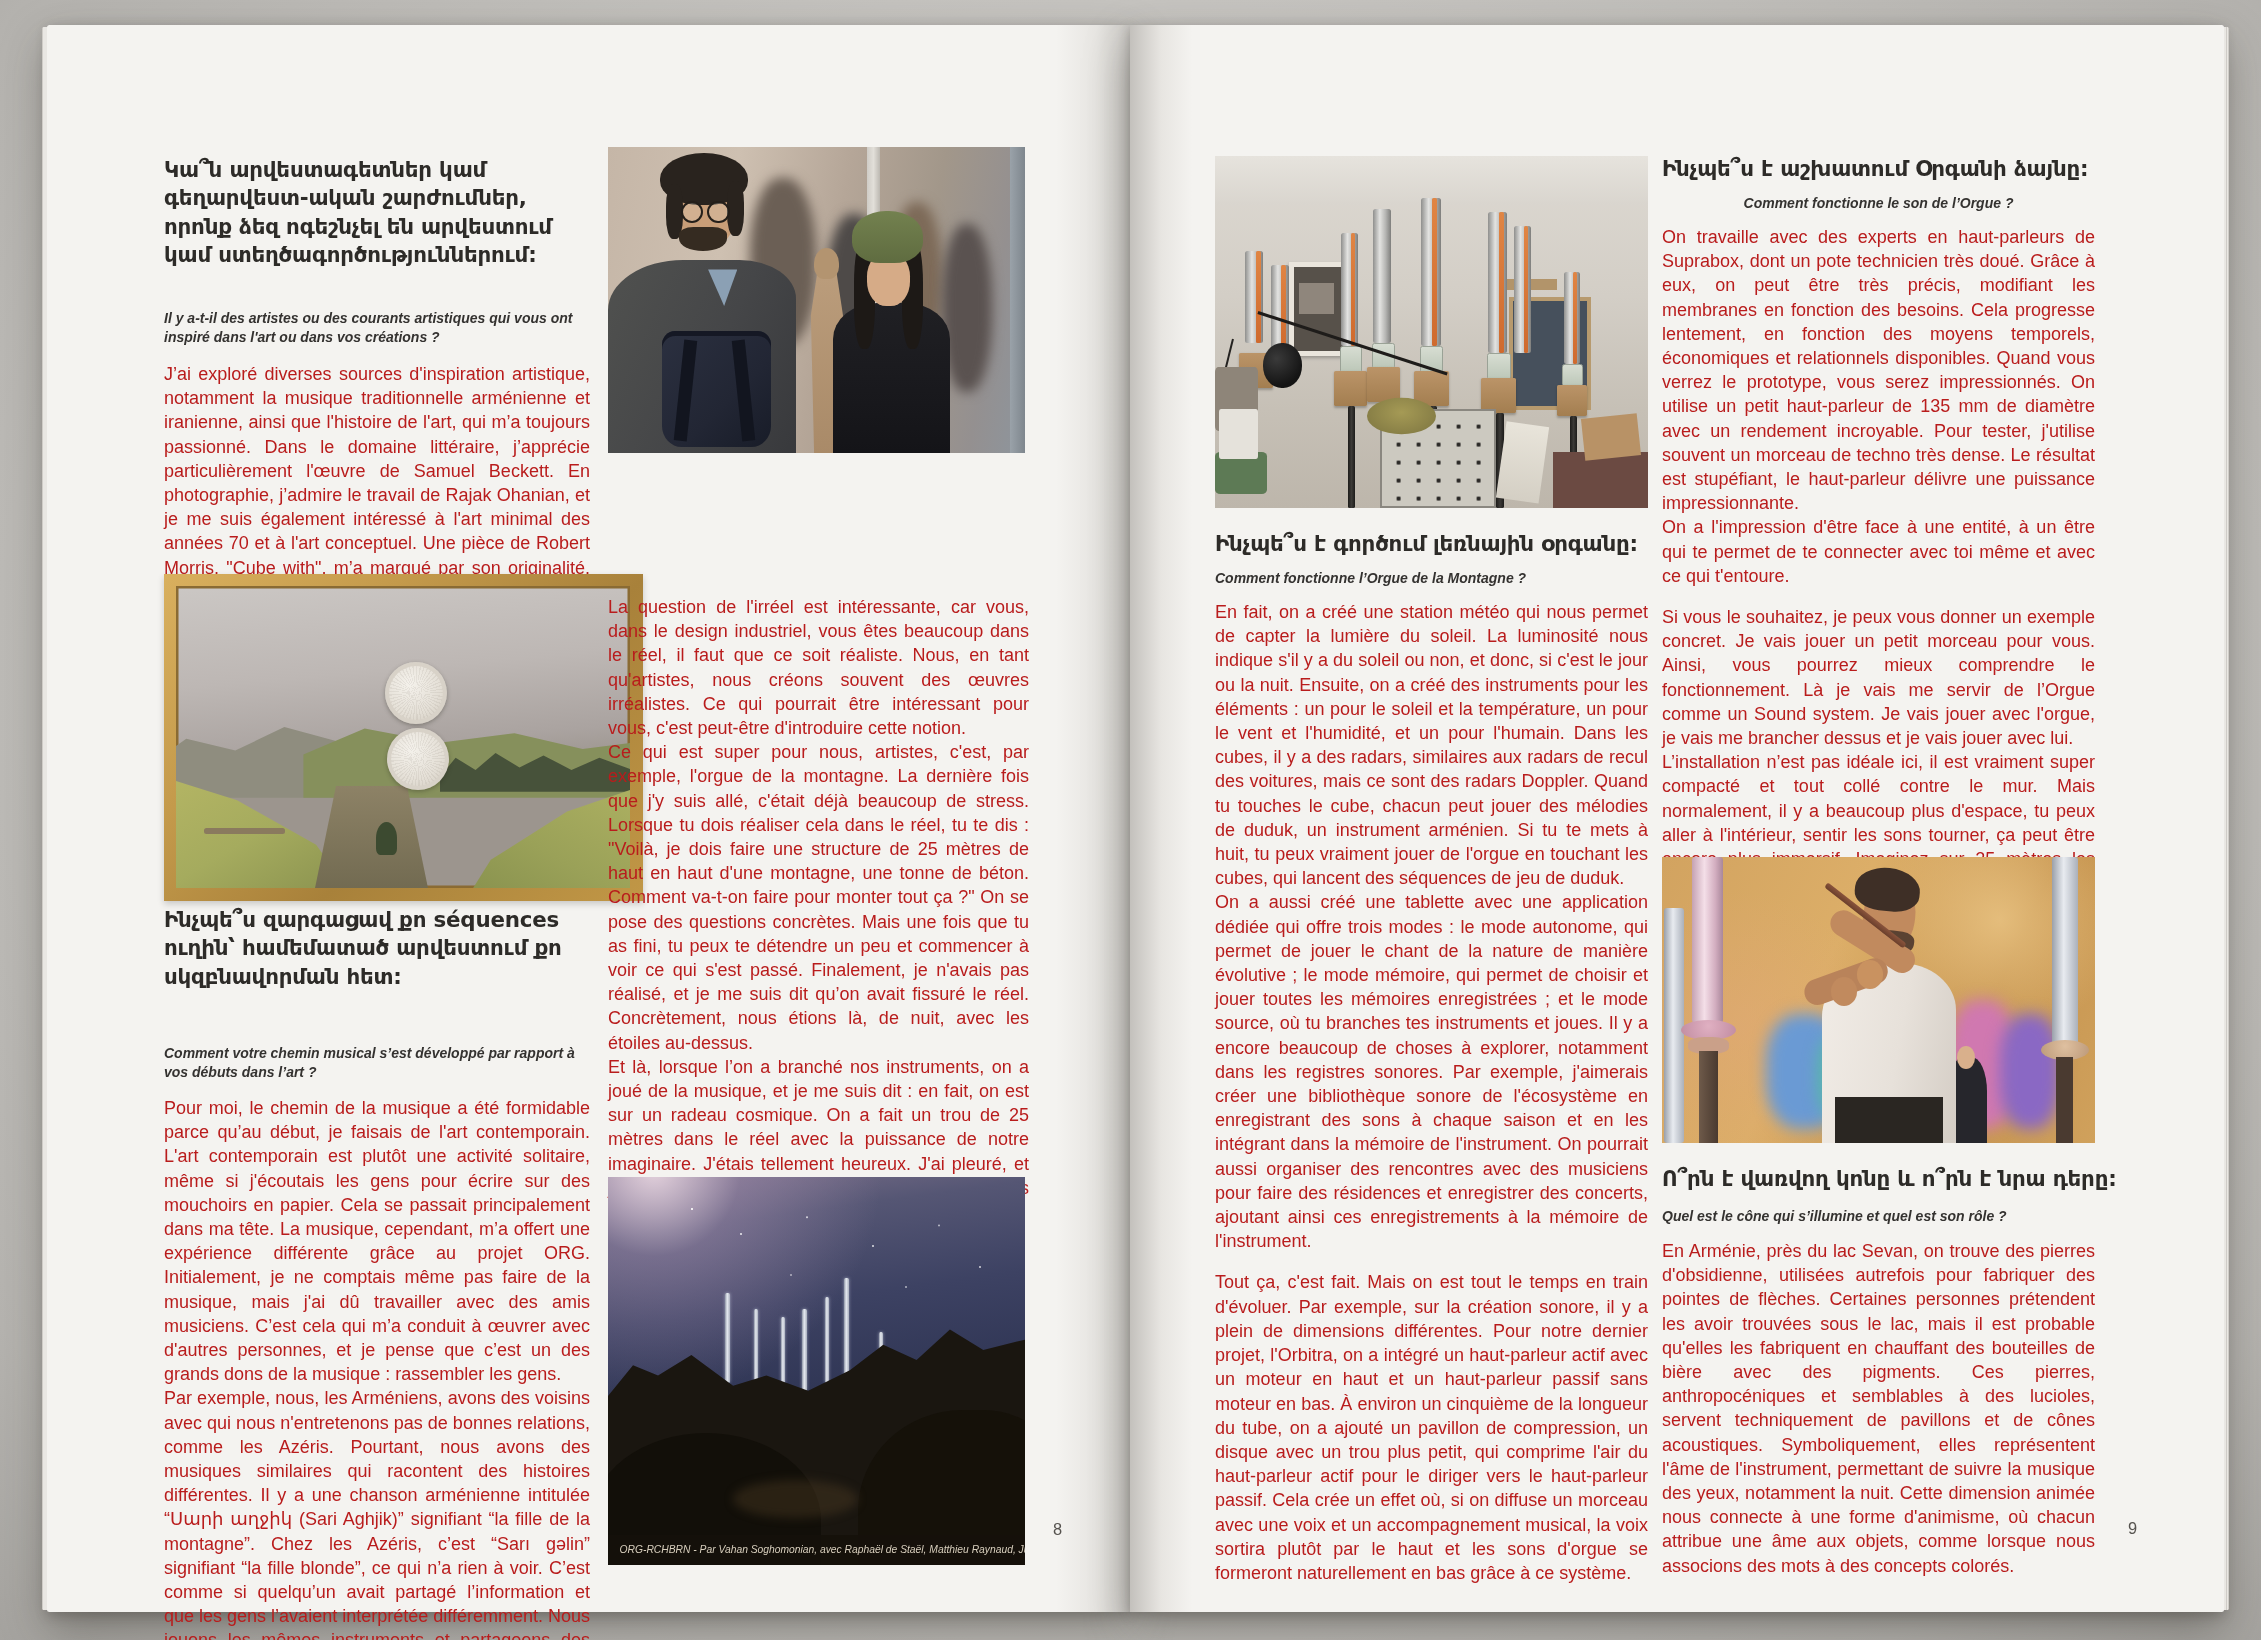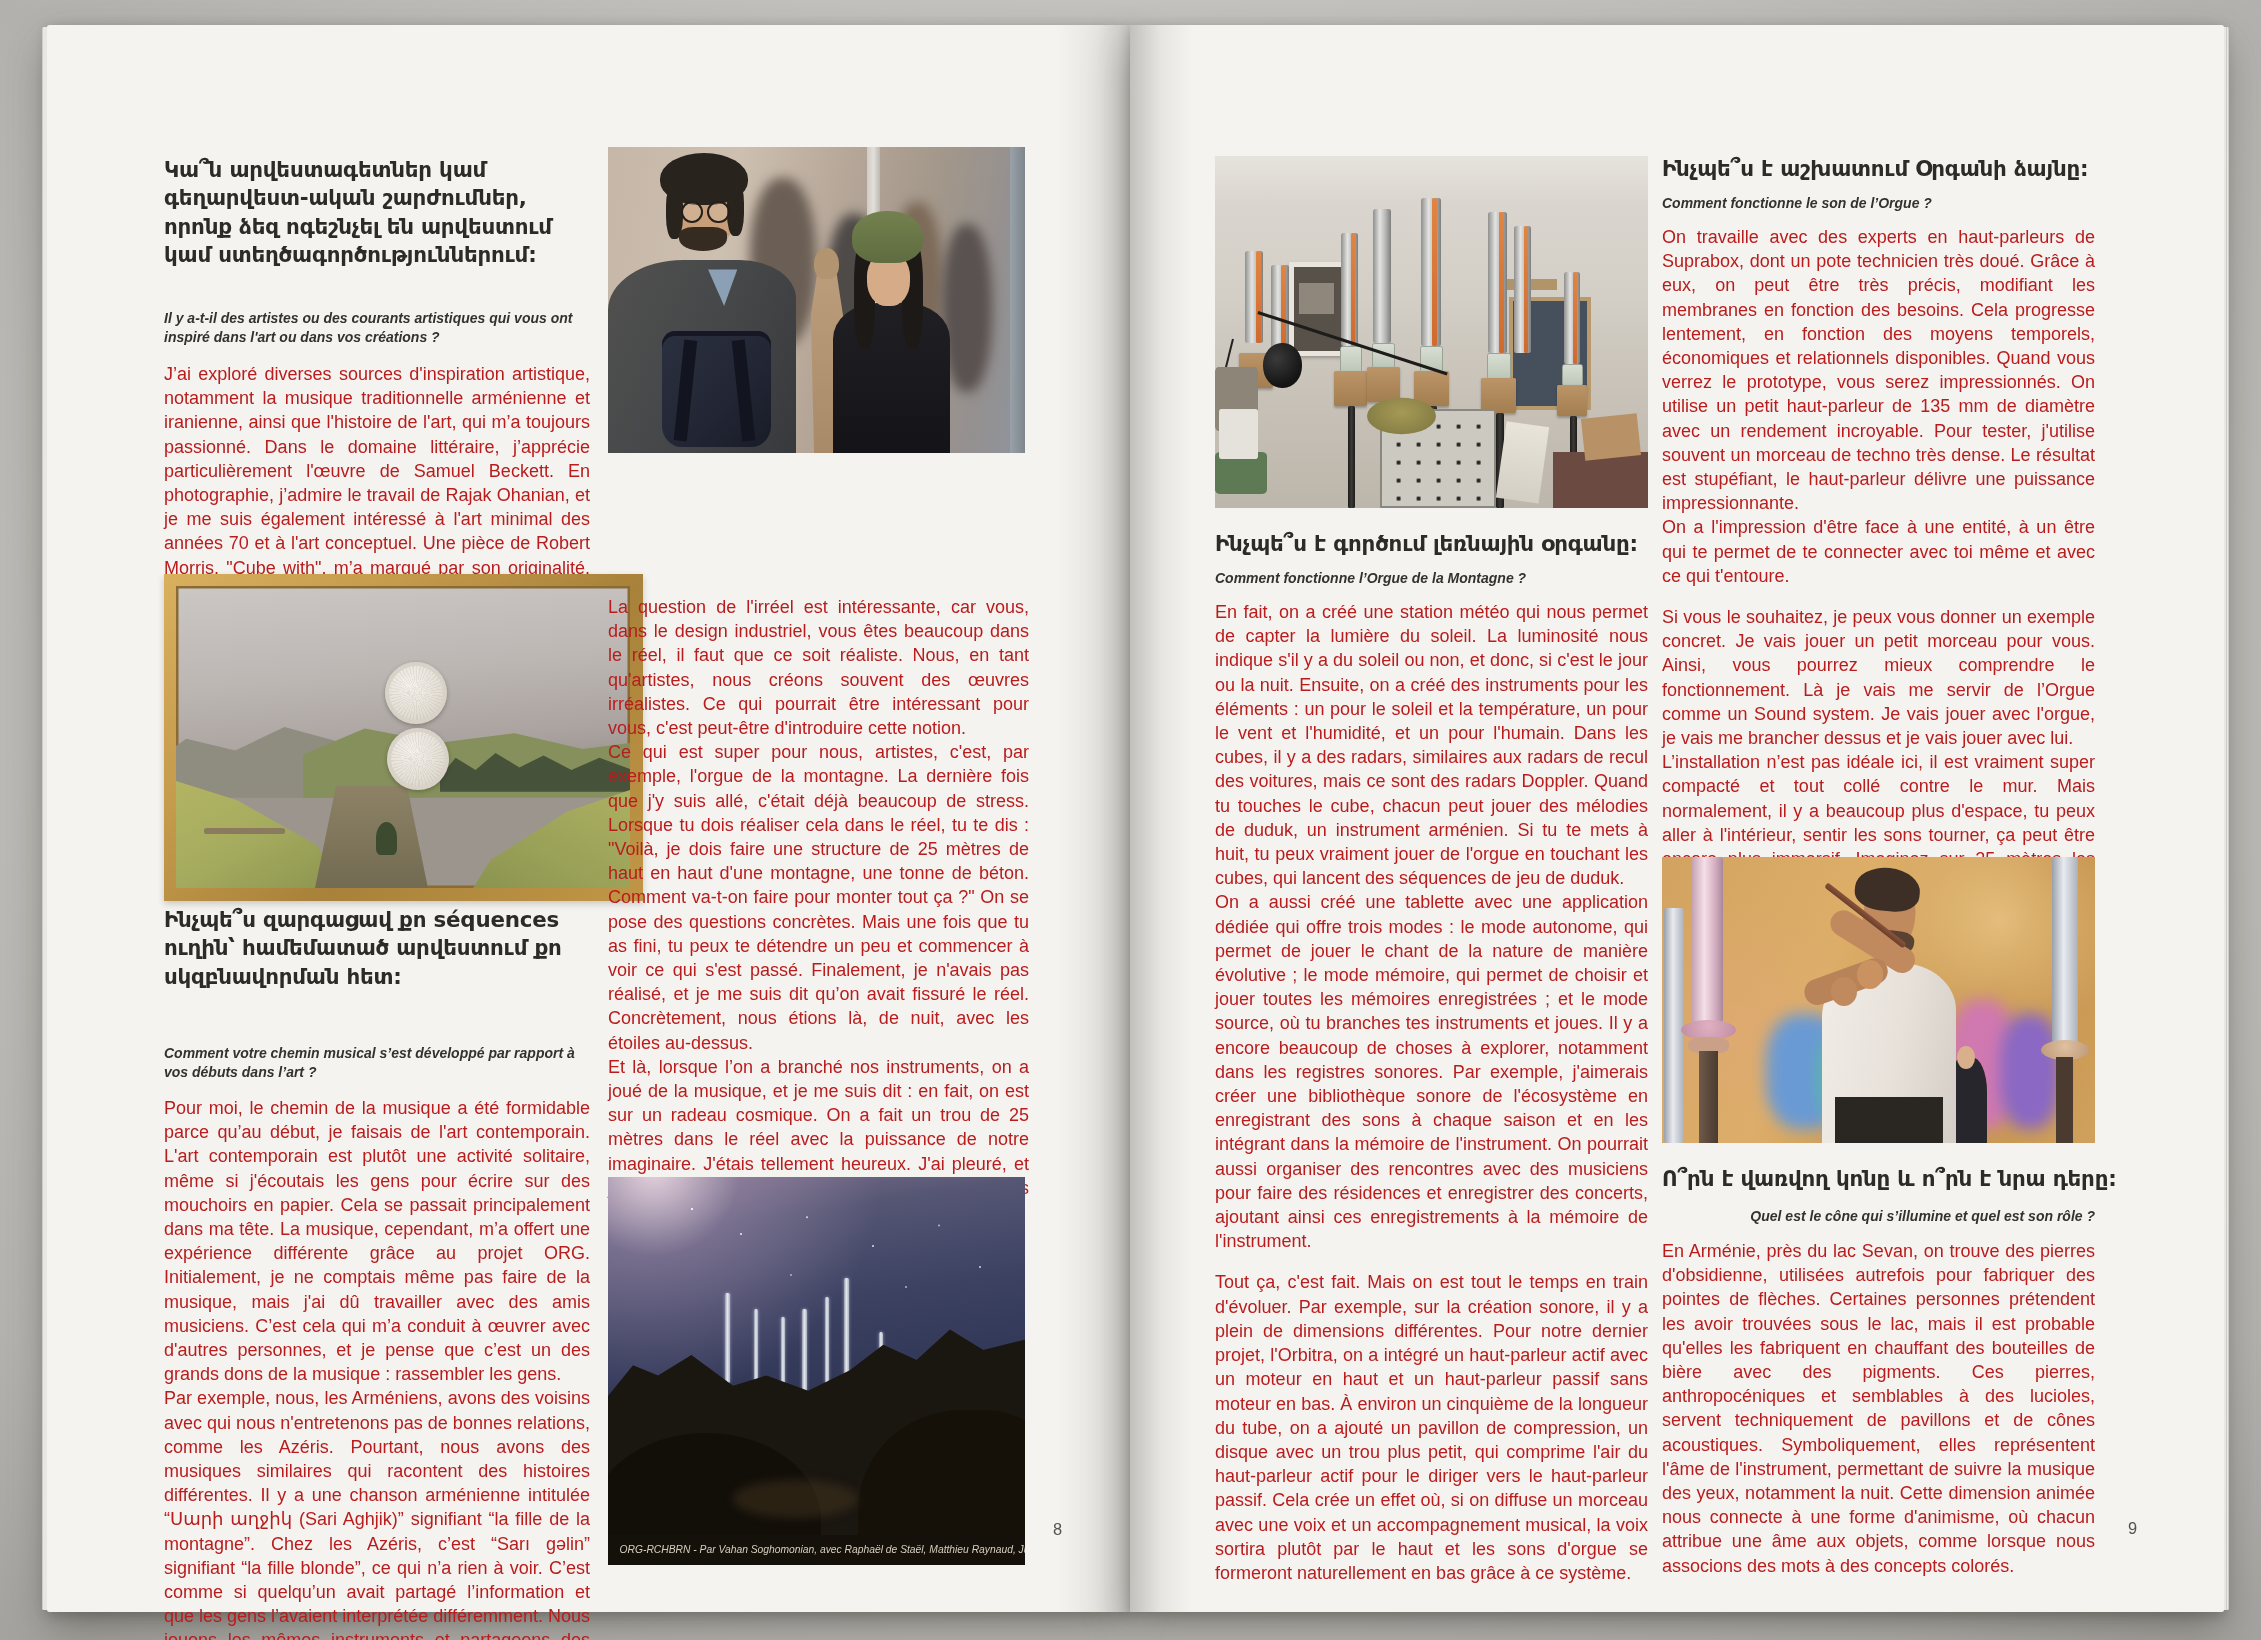--- a/index.html
+++ b/index.html
@@ -256,21 +256,21 @@
 
     <div class="abs h-hy" style="left:85px;top:505px;width:481px;white-space:nowrap;">Ինչպե՞ս է գործում լեռնային օրգանը:</div>
     <div class="abs q-fr" style="left:85px;top:544px;width:433px;">Comment fonctionne l’Orgue de la Montagne ?</div>
     <div class="abs body-txt" style="left:85px;top:575px;width:433px;">
       <p>En fait, on a créé une station météo qui nous permet de capter la lumière du soleil. La luminosité nous indique s'il y a du soleil ou non, et donc, si c'est le jour ou la nuit. Ensuite, on a créé des instruments pour les éléments : un pour le soleil et la température, un pour le vent et l'humidité, et un pour l'humain. Dans les cubes, il y a des radars, similaires aux radars de recul des voitures, mais ce sont des radars Doppler. Quand tu touches le cube, chacun peut jouer des mélodies de duduk, un instrument arménien. Si tu te mets à huit, tu peux vraiment jouer de l'orgue en touchant les cubes, qui lancent des séquences de jeu de duduk.</p>
       <p>On a aussi créé une tablette avec une application dédiée qui offre trois modes : le mode autonome, qui permet de jouer le chant de la nature de manière évolutive ; le mode mémoire, qui permet de choisir et jouer toutes les mémoires enregistrées ; et le mode source, où tu branches tes instruments et joues. Il y a encore beaucoup de choses à explorer, notamment dans les registres sonores. Par exemple, j'aimerais créer une bibliothèque sonore de l'écosystème en enregistrant des sons à chaque saison et en les intégrant dans la mémoire de l'instrument. On pourrait aussi organiser des rencontres avec des musiciens pour faire des résidences et enregistrer des concerts, ajoutant ainsi ces enregistrements à la mémoire de l'instrument.</p>
       <p class="gap">Tout ça, c'est fait. Mais on est tout le temps en train d'évoluer. Par exemple, sur la création sonore, il y a plein de dimensions différentes. Pour notre dernier projet, l'Orbitra, on a intégré un haut-parleur actif avec un moteur en haut et un haut-parleur passif sans moteur en bas. À environ un cinquième de la longueur du tube, on a ajouté un pavillon de compression, un disque avec un trou plus petit, qui comprime l'air du haut-parleur actif pour le diriger vers le haut-parleur passif. Cela crée un effet où, si on diffuse un morceau avec une voix et un accompagnement musical, la voix sortira plutôt par le haut et les sons d'orgue se formeront naturellement en bas grâce à ce système.</p>
     </div>
 
     <div class="abs h-hy" style="left:532px;top:130px;width:481px;white-space:nowrap;">Ինչպե՞ս է աշխատում Օրգանի ձայնը:</div>
-    <div class="abs q-fr" style="left:532px;top:169px;width:433px;">Comment fonctionne le son de l’Orgue ?</div>
+    <div class="abs q-fr" style="left:532px;top:169px;width:433px;text-align:center;">Comment fonctionne le son de l’Orgue ?</div>
     <div class="abs body-txt" style="left:532px;top:200px;width:433px;">
       <p>On travaille avec des experts en haut-parleurs de Suprabox, dont un pote technicien très doué. Grâce à eux, on peut être très précis, modifiant les membranes en fonction des besoins. Cela progresse lentement, en fonction des moyens temporels, économiques et relationnels disponibles. Quand vous verrez le prototype, vous serez impressionnés. On utilise un petit haut-parleur de 135 mm de diamètre avec un rendement incroyable. Pour tester, j'utilise souvent un morceau de techno très dense. Le résultat est stupéfiant, le haut-parleur délivre une puissance impressionnante.</p>
       <p>On a l'impression d'être face à une entité, à un être qui te permet de te connecter avec toi même et avec ce qui t'entoure.</p>
       <p class="gap">Si vous le souhaitez, je peux vous donner un exemple concret. Je vais jouer un petit morceau pour vous. Ainsi, vous pourrez mieux comprendre le fonctionnement. Là je vais me servir de l’Orgue comme un Sound system. Je vais jouer avec l'orgue, je vais me brancher dessus et je vais jouer avec lui.</p>
       <p>L’installation n’est pas idéale ici, il est vraiment super compacté et tout collé contre le mur. Mais normalement, il y a beaucoup plus d'espace, tu peux aller à l'intérieur, sentir les sons tourner, ça peut être encore plus immersif. Imaginez sur 25 mètres les modules à roche brune, ils font 4,50 mètres de haut.</p>
     </div>
 
     <div class="photo duduk" style="left:532px;top:832px;width:433px;height:286px;">
       <div class="paintblob" style="left:24%;top:55%;width:18%;height:40%;background:#6a9ad4;"></div>
       <div class="paintblob" style="left:36%;top:62%;width:10%;height:30%;background:#58b8a8;"></div>
@@ -295,21 +295,21 @@
       <div style="left:44.5%;top:4%;width:15%;height:15%;background:#3e2f26;border-radius:50% 50% 40% 40%;transform:rotate(6deg);"></div>
       <div style="left:50%;top:26%;width:8%;height:8%;background:#5a4232;border-radius:40% 40% 55% 55%;transform:rotate(8deg);"></div>
       <div style="left:36%;top:34%;width:22%;height:9%;background:#c18a5e;border-radius:16.4px;transform:rotate(32deg);transform-origin:right center;"></div>
       <div style="left:52%;top:34%;width:20%;height:9%;background:#b9835a;border-radius:16.4px;transform:rotate(-200deg);transform-origin:left center;"></div>
       <div style="left:33%;top:30%;width:23%;height:5.8px;background:linear-gradient(#8a543c,#6b3f2c);border-radius:3.3px;transform:rotate(38deg);transform-origin:right center;"></div>
       <div style="left:39%;top:42%;width:6%;height:10%;background:#c18a5e;border-radius:50%;"></div>
       <div style="left:45%;top:36%;width:6%;height:10%;background:#c99260;border-radius:50%;"></div>
     </div>
 
     <div class="abs h-hy" style="left:532px;top:1140px;width:485px;white-space:nowrap;">Ո՞րն է վառվող կոնը և ո՞րն է նրա դերը:</div>
-    <div class="abs q-fr" style="left:532px;top:1182px;width:433px;text-align:right;">Quel est le cône qui s’illumine et quel est son rôle ?</div>
+    <div class="abs q-fr" style="left:532px;top:1182px;width:433px;">Quel est le cône qui s’illumine et quel est son rôle ?</div>
     <div class="abs body-txt" style="left:532px;top:1214px;width:433px;">
       <p>En Arménie, près du lac Sevan, on trouve des pierres d'obsidienne, utilisées autrefois pour fabriquer des pointes de flèches. Certaines personnes prétendent les avoir trouvées sous le lac, mais il est probable qu'elles les fabriquent en chauffant des bouteilles de bière avec des pigments. Ces pierres, anthropocéniques et semblables à des lucioles, servent techniquement de pavillons et de cônes acoustiques. Symboliquement, elles représentent l'âme de l'instrument, permettant de suivre la musique des yeux, notamment la nuit. Cette dimension animée nous connecte à une forme d'animisme, où chacun attribue une âme aux objets, comme lorsque nous associons des mots à des concepts colorés.</p>
     </div>
 
     <div class="abs pgnum" style="left:998px;top:1494px;">9</div>
   </div>
 
 </div>
 
 

